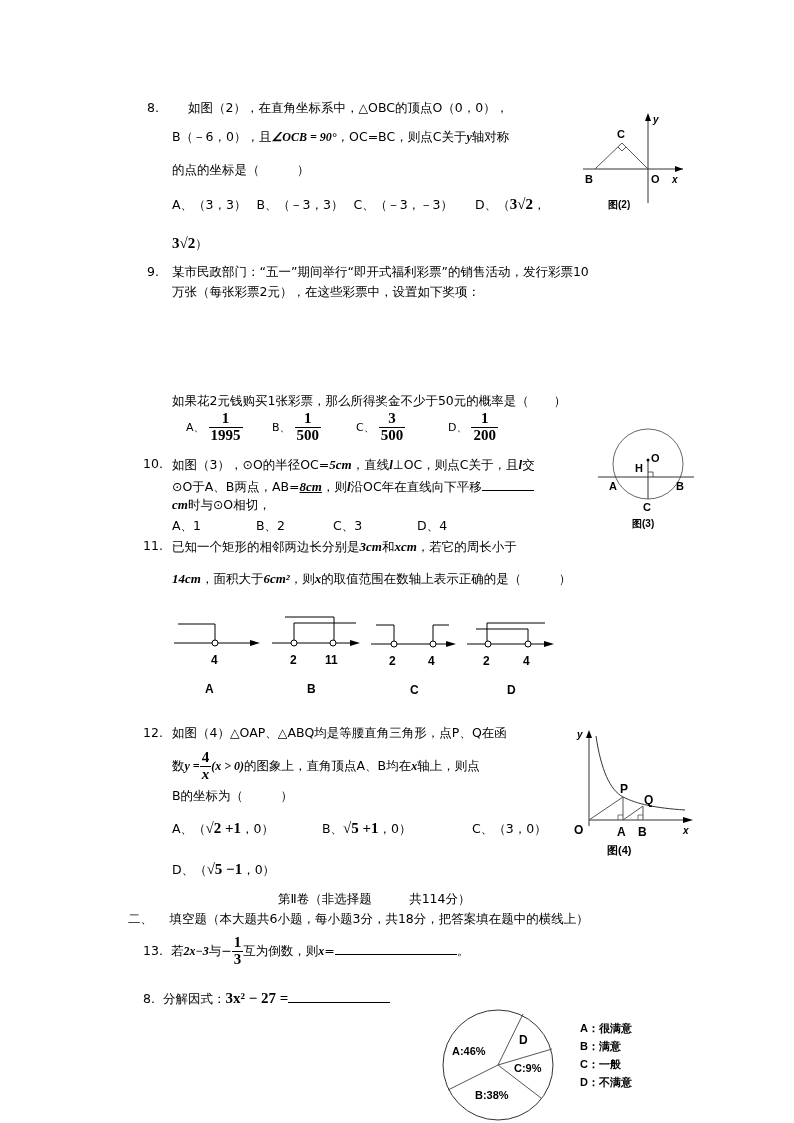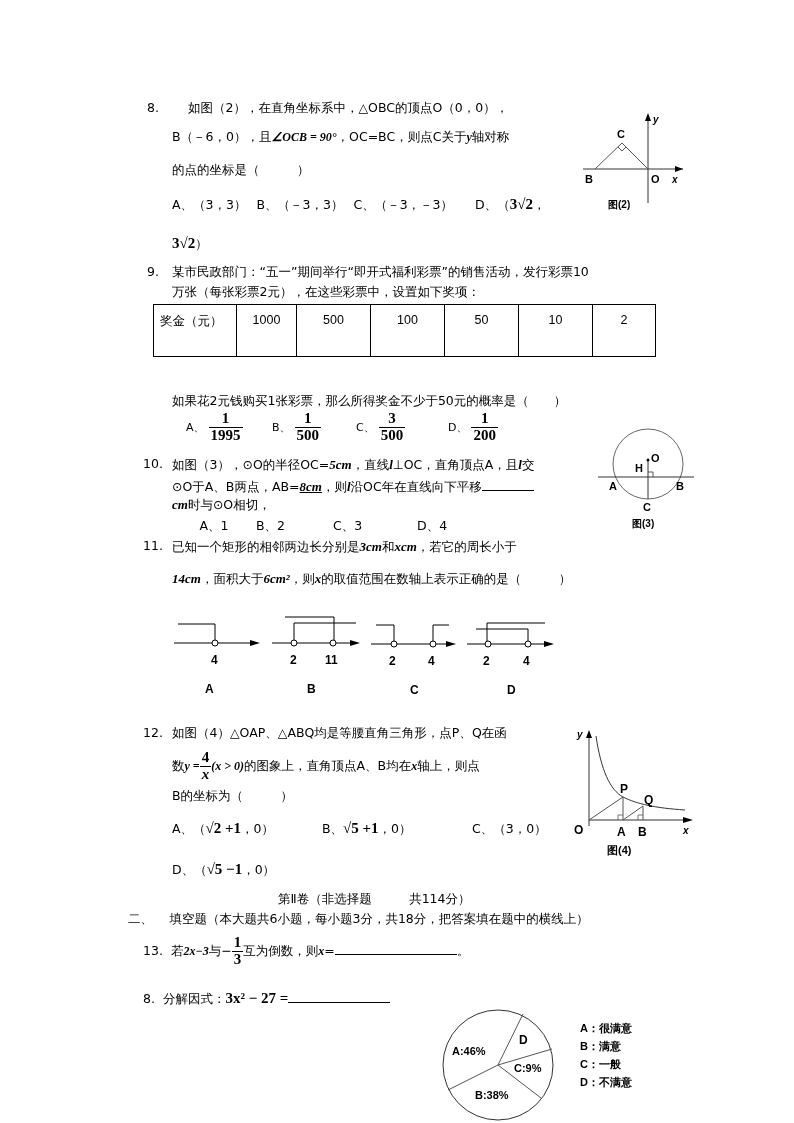--- a/index.html
+++ b/index.html
@@ -51,29 +51,20 @@
   <text x="78" y="18" font-size="10" font-style="italic">y</text>
   <text x="33" y="103" font-size="10">图(2)</text>
 </svg>
 
 <div class="abs" style="left:147px;top:266px;">9.</div>
 <div class="abs" style="left:172px;top:266px;">某市民政部门：“五一”期间举行“即开式福利彩票”的销售活动，发行彩票10</div>
 <div class="abs" style="left:172px;top:286px;">万张（每张彩票2元），在这些彩票中，设置如下奖项：</div>
 
 <table class="prize">
   <tbody>
-      <tr>
-    <td class="hdr" style="width:75px;">奖金（元）</td>
-    <td style="width:57px;">1000</td>
-    <td style="width:71px;">500</td>
-    <td style="width:71px;">100</td>
-    <td style="width:71px;">50</td>
-    <td style="width:71px;">10</td>
-    <td style="width:60px;">2</td>
-  </tr>
 </tbody>
   </table>
 
 <div class="abs" style="left:172px;top:395px;">如果花2元钱购买1张彩票，那么所得奖金不少于50元的概率是（　　）</div>
 <div class="abs" style="left:186px;top:411px;">
   <span style="display:inline-block;width:82px;">
     <span style="font-size:11px;vertical-align:middle;">A、</span>
     <span class="frac"><span class="n">1</span><span class="d">1995</span></span>
   </span>
   <span style="display:inline-block;width:80px;">
@@ -85,30 +76,30 @@
     <span class="frac"><span class="n">3</span><span class="d">500</span></span>
   </span>
   <span style="display:inline-block;">
     <span style="font-size:11px;vertical-align:middle;">D、</span>
     <span class="frac"><span class="n">1</span><span class="d">200</span></span>
   </span>
 </div>
 
 <div class="abs" style="left:143px;top:458px;">10.</div>
 <div class="abs" style="left:172px;top:458px;">
-  <span>如图（3），⊙O的半径OC=</span><span class="bi" style="font-size:13px;">5cm</span><span>，直线</span><span class="bi" style="font-size:13px;">l</span><span>⊥OC，直角顶点A，且</span><span class="bi" style="font-size:13px;">l</span><span>交</span>
+  <span>如图（3），⊙O的半径OC=</span><span class="bi" style="font-size:13px;">5cm</span><span>，直线</span><span class="bi" style="font-size:13px;">l</span><span>⊥OC，则点C关于，且</span><span class="bi" style="font-size:13px;">l</span><span>交</span>
 </div>
 <div class="abs" style="left:172px;top:478px;">
   <span>⊙O于A、B两点，AB=</span><span class="bi" style="font-size:13px;text-decoration:underline;">8cm</span><span>，则</span><span class="bi" style="font-size:13px;">l</span><span>沿OC年在直线向下平移</span><span class="blank" style="width:52px;"></span>
 </div>
 <div class="abs" style="left:172px;top:498px;">
   <span class="bi" style="font-size:13px;">cm</span><span>时与⊙O相切，</span>
 </div>
 <div class="abs" style="left:172px;top:520px;">
-  <span style="display:inline-block;width:84px;text-align:center;">A、1</span><span style="display:inline-block;width:77px;">B、2</span><span style="display:inline-block;width:84px;">C、3</span><span>D、4</span>
+  <span style="display:inline-block;width:84px;">A、1</span><span style="display:inline-block;width:77px;">B、2</span><span style="display:inline-block;width:84px;">C、3</span><span>D、4</span>
 </div>
 
 <svg style="position:absolute;left:590px;top:420px;" width="110" height="115" viewBox="0 0 110 115">
   <circle cx="58" cy="44" r="35" fill="none" stroke="#666" stroke-width="1"></circle>
   <line x1="8" y1="57" x2="104" y2="57" stroke="#333" stroke-width="1"></line>
   <line x1="58" y1="40" x2="58" y2="79" stroke="#333" stroke-width="1"></line>
   <circle cx="58" cy="40" r="1.5" fill="#000"></circle>
   <polyline points="58,52 63,52 63,57" fill="none" stroke="#333" stroke-width="0.8"></polyline>
   <text x="61" y="42" font-size="11">O</text>
   <text x="45" y="52" font-size="11">H</text>

